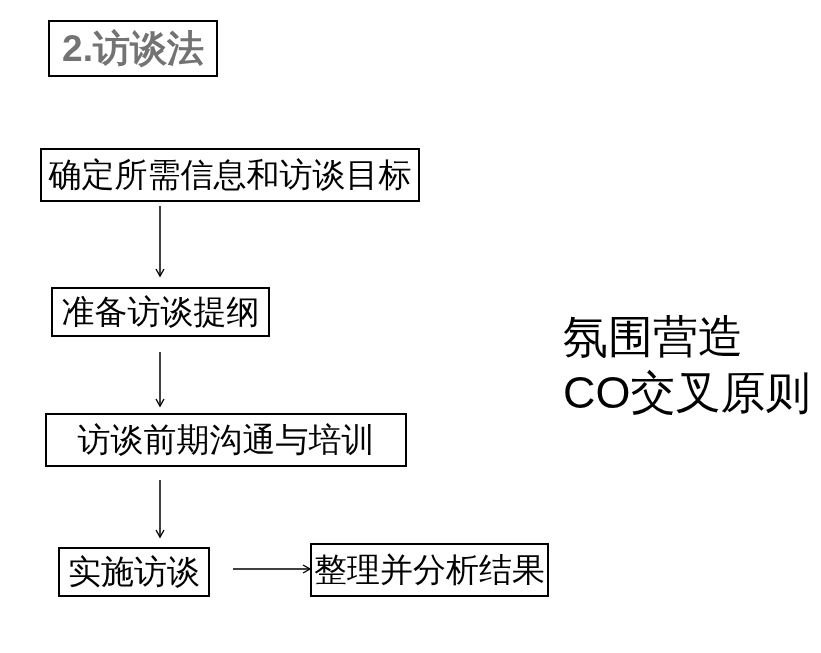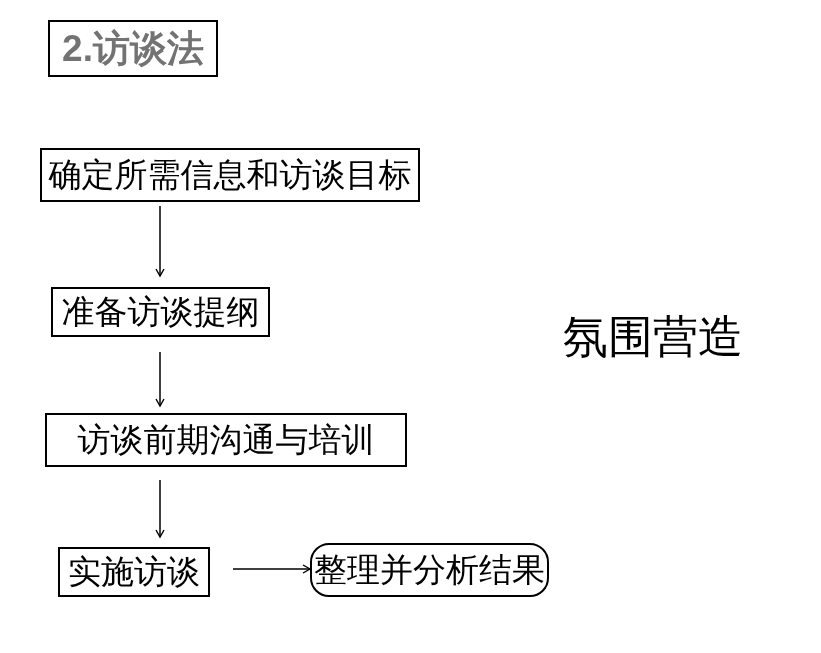--- a/index.html
+++ b/index.html
@@ -40,21 +40,21 @@
     font-size: 33px;
     font-weight: normal;
     color: #000000;
     white-space: nowrap;
     letter-spacing: 0px;
   }
   #step-1 { left: 40px;  top: 148px; width: 376px; height: 50px; }
   #step-2 { left: 51px;  top: 287px; width: 215px; height: 46px; }
   #step-3 { left: 45px;  top: 413px; width: 358px; height: 50px; font-family: Liberation Serif, serif; }
   #step-4 { left: 58px;  top: 547px; width: 148px; height: 46px; }
-  #step-5 { left: 310px; top: 543px; width: 235px; height: 50px; border-radius: 19px; }
+  #step-5 { left: 310px; top: 543px; width: 235px; height: 50px; }
   .arrows-layer {
     position: absolute;
     left: 0;
     top: 0;
     width: 821px;
     height: 653px;
     pointer-events: none;
   }
   .side-note {
     position: absolute;
@@ -101,13 +101,14 @@
     </marker>
   </defs>
   <line x1="160" y1="206" x2="160" y2="276" stroke="#000000" stroke-width="1.5" marker-end="url(#open-arrowhead)"></line>
   <line x1="160" y1="352" x2="160" y2="406" stroke="#000000" stroke-width="1.5" marker-end="url(#open-arrowhead)"></line>
   <line x1="160" y1="480" x2="160" y2="537" stroke="#000000" stroke-width="1.5" marker-end="url(#open-arrowhead)"></line>
   <line x1="233" y1="569" x2="310" y2="569" stroke="#000000" stroke-width="1.5" marker-end="url(#open-arrowhead)"></line>
 </svg>
 
 <div class="side-note">
   <div>氛围营造</div>
+  <div>CO交叉原则</div>
 </div>
 
 </body></html>

